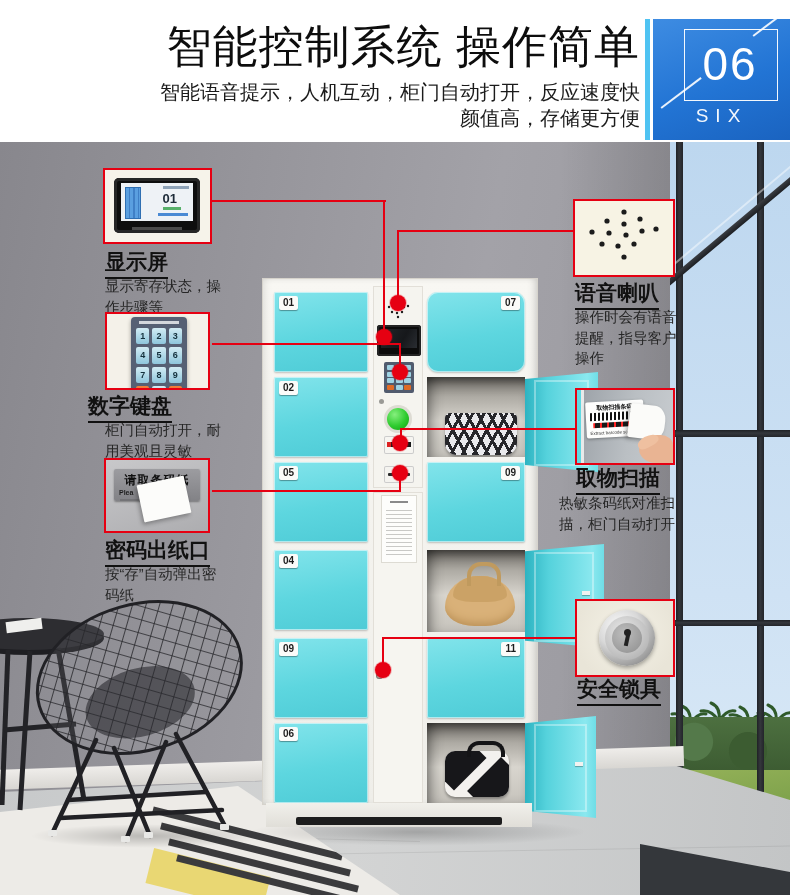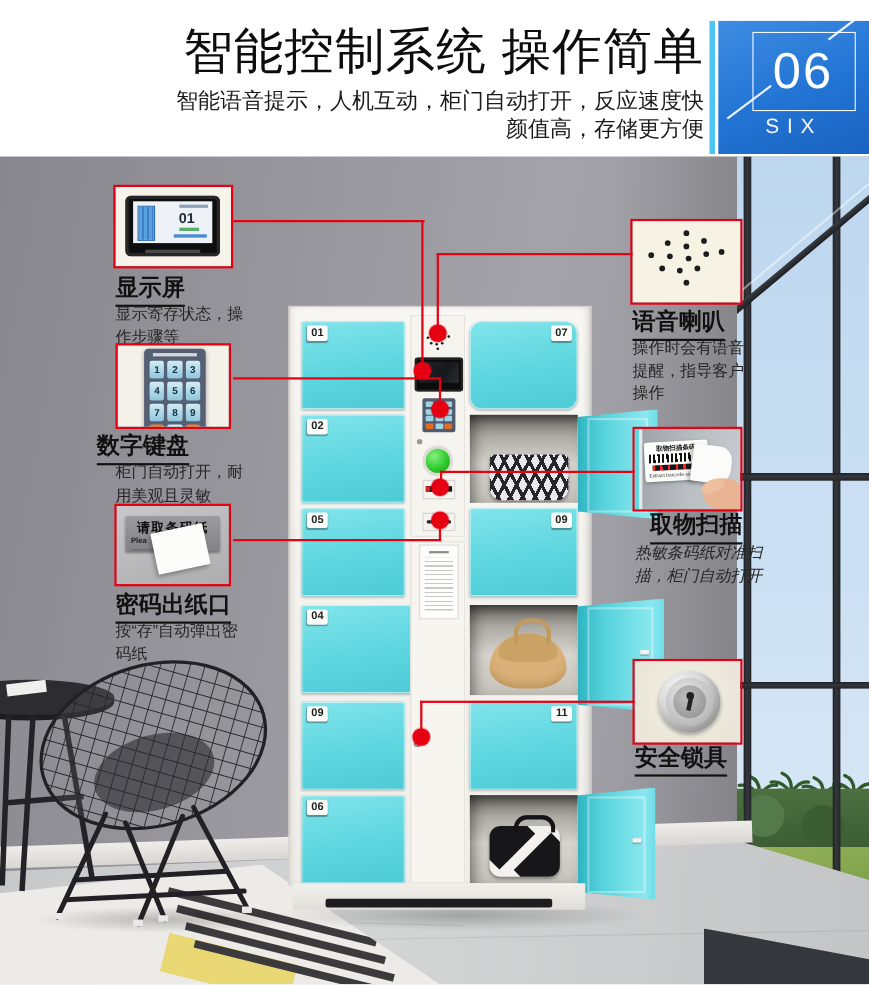--- a/index.html
+++ b/index.html
@@ -323,21 +323,21 @@
 
       <div class="door" style="left:12px;top:14px;width:94px;height:80px;">
         <span class="lbl lbl-l">01</span>
         </div>
       <div class="door" style="left:12px;top:99px;width:94px;height:80px;">
         <span class="lbl lbl-l">02</span>
         </div>
       <div class="door" style="left:12px;top:184px;width:94px;height:80px;">
         <span class="lbl lbl-l">05</span>
         </div>
-      <div class="door" style="left:12px;top:272px;width:94px;height:80px;padding-left:14px;">
+      <div class="door" style="left:12px;top:272px;width:94px;height:80px;">
         <span class="lbl lbl-l">04</span>
         </div>
       <div class="door" style="left:12px;top:360px;width:94px;height:80px;">
         <span class="lbl lbl-l">09</span>
         </div>
       <div class="door" style="left:12px;top:445px;width:94px;height:80px;">
         <span class="lbl lbl-l">06</span>
         </div>
 
       <div class="door" style="left:165px;top:14px;width:98px;height:80px;border-radius:11px;">
@@ -529,22 +529,22 @@
         <div class="sc-t1">取物扫描条码</div>
         <div class="sc-bar"></div>
         <div class="sc-led"></div>
         <div class="sc-t2">Extract barcode scanning</div>
       </div>
       <div class="sc-paper"></div>
       <div class="sc-hand"></div>
       <div class="sc-thumb"></div>
     </div>
   </div>
-  <div class="abs co-title" style="left:591px;top:466px;">取物扫描</div>
-  <div class="abs co-desc" style="left:577px;top:493px;width:120px;font-style:italic;">热敏条码纸对准扫描，柜门自动打开</div>
+  <div class="abs co-title" style="left:576px;top:466px;">取物扫描</div>
+  <div class="abs co-desc" style="left:559px;top:493px;width:120px;">热敏条码纸对准扫描，柜门自动打开</div>
 
   <div class="abs co-img" style="left:575px;top:599px;width:100px;height:78px;">
     <div class="lk-bg">
       <div class="lk-outer">
         <div class="lk-mid">
           <div class="lk-core">
             <div class="lk-hole"></div>
             <div class="lk-stem"></div>
           </div>
         </div>

